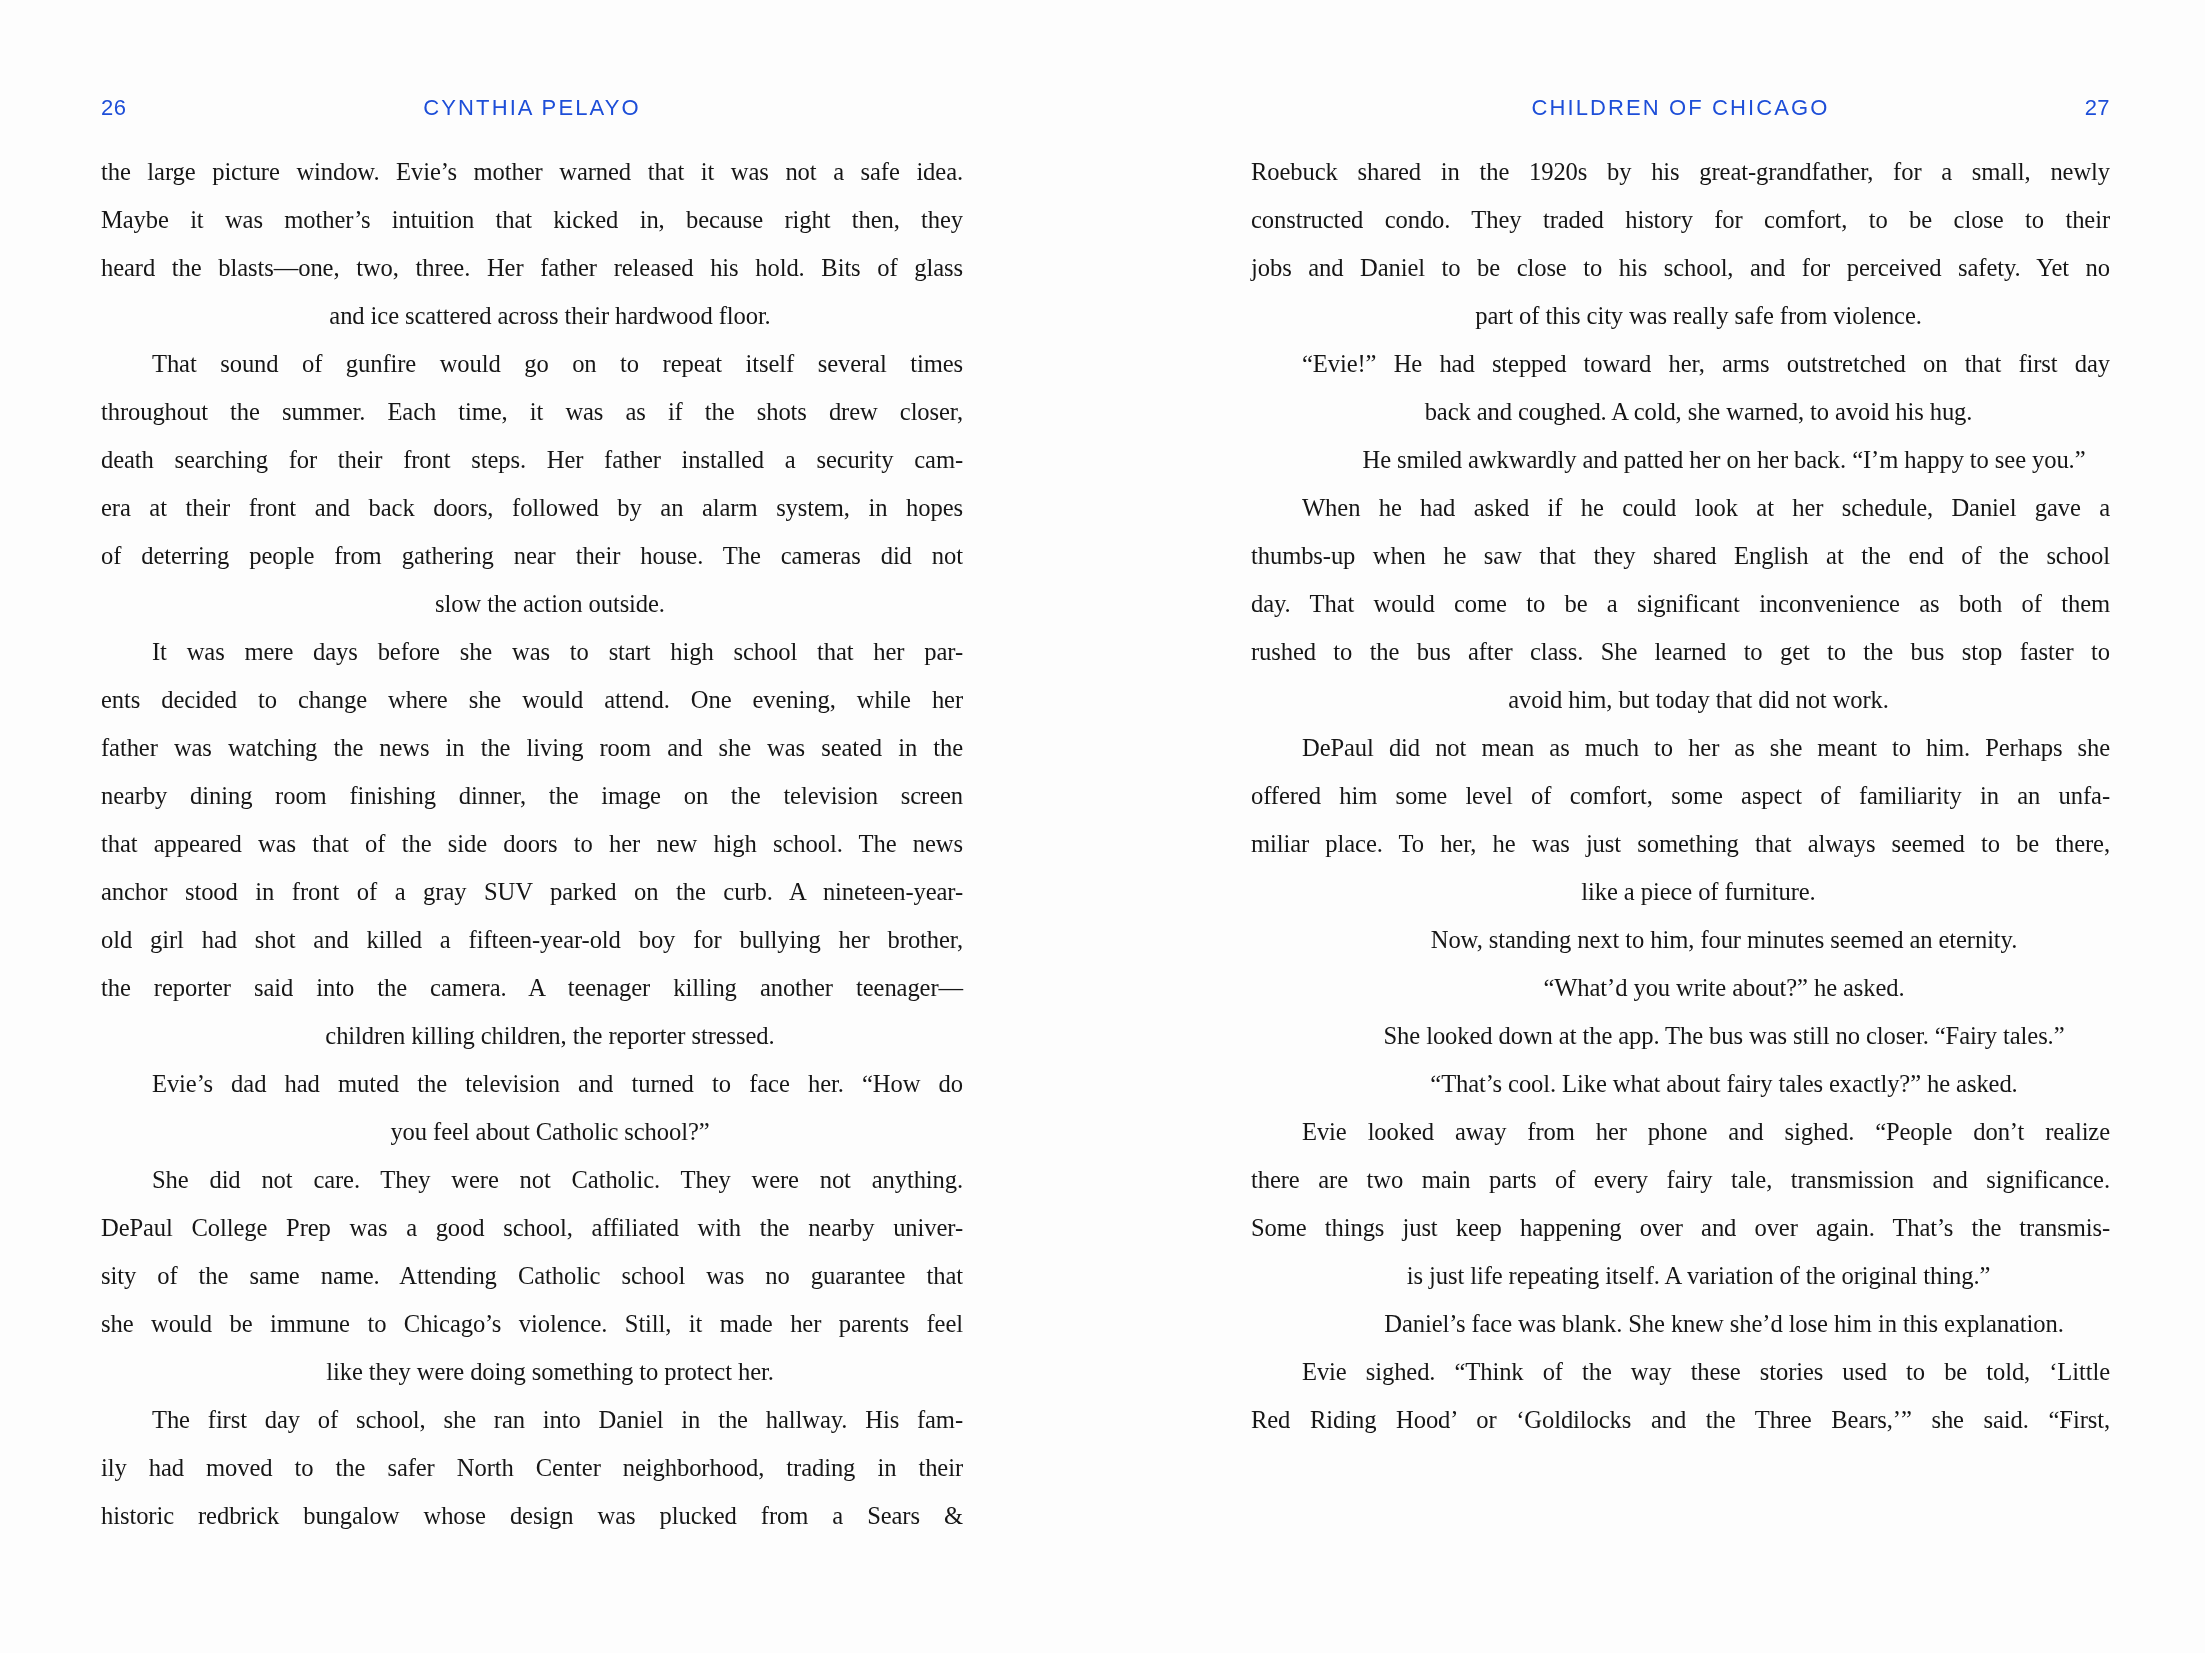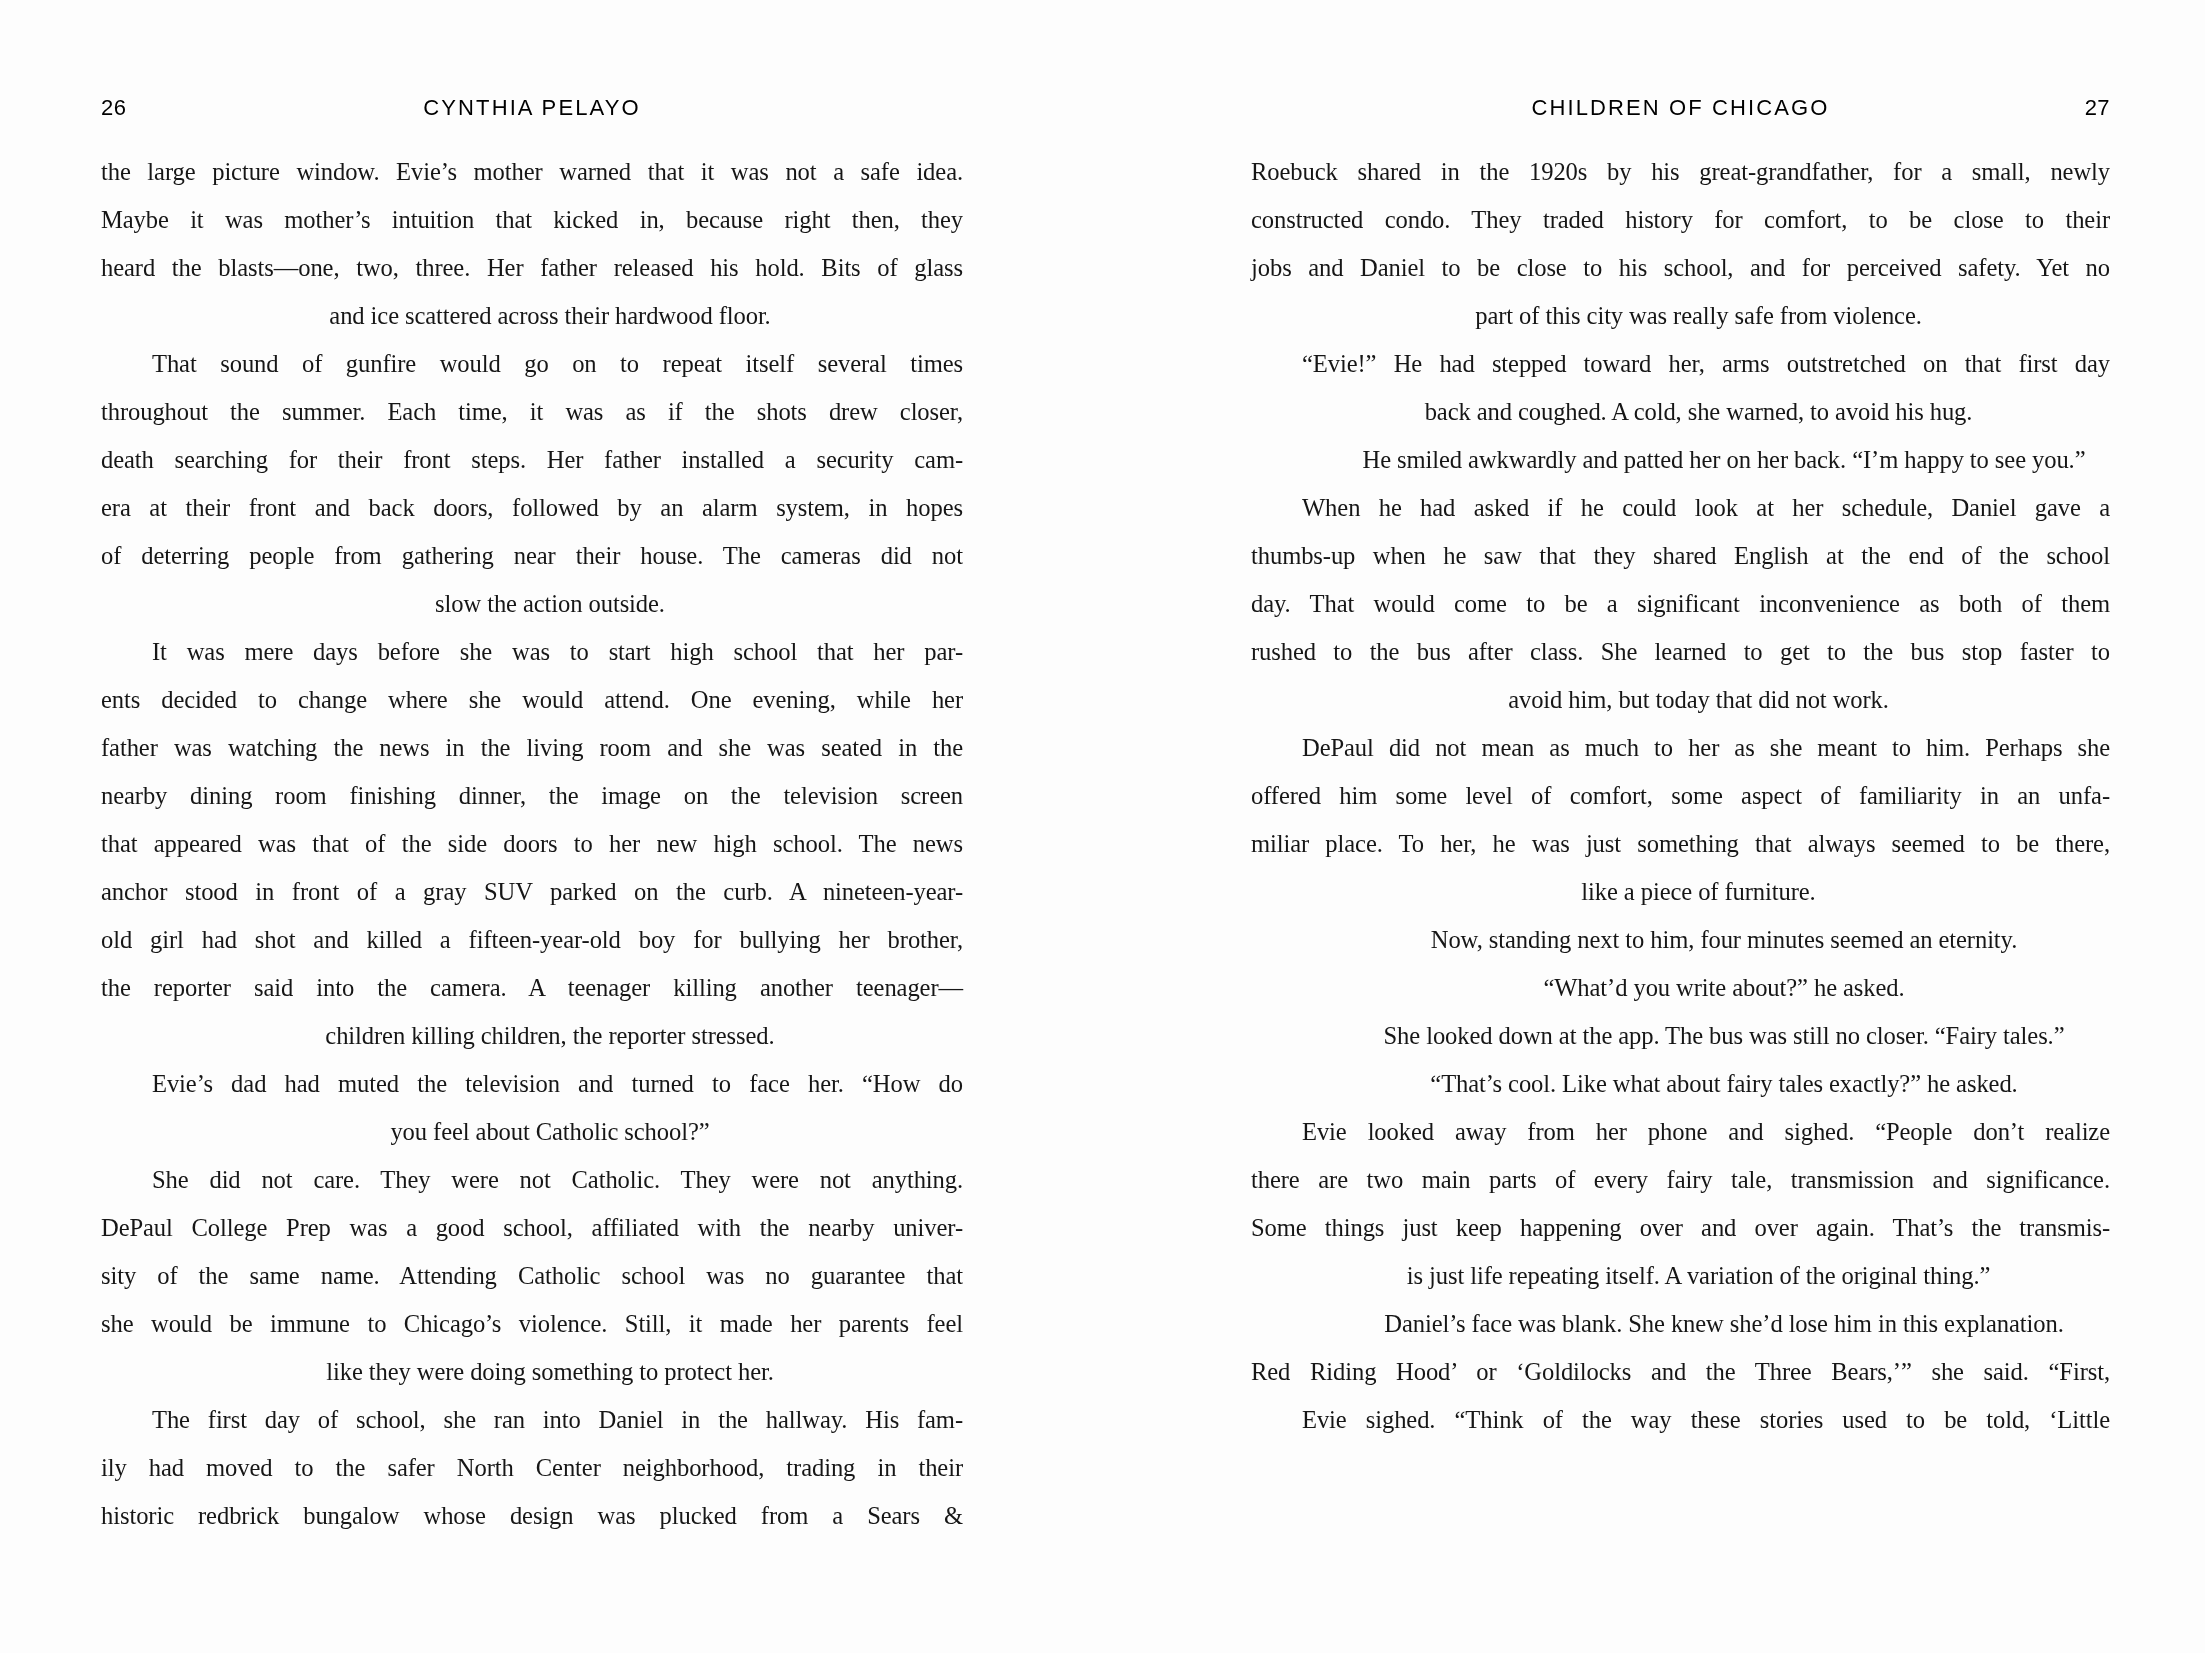--- a/index.html
+++ b/index.html
@@ -22,21 +22,21 @@
   }
   #page-left  { left: 0;      width: 1103px; }
   #page-right { left: 1103px; width: 1103px; }
 
   .page-header {
     position: absolute;
     top: 95px;
     height: 29px;
     font-family: "Liberation Sans", sans-serif;
     font-size: 22px;
-    color: #000000;
+    color: #1d4ed8;
     text-align: center;
   }
   #page-left  .page-header { left: 101px;  width: 862px; }
   #page-right .page-header { left: 148px;  width: 859px; }
 
   .running-head {
     display: inline-block;
     letter-spacing: 2.1px;
     white-space: nowrap;
   }
@@ -133,19 +133,19 @@
         <div class="line left">like a piece of furniture.</div>
         <div class="line left indent">Now, standing next to him, four minutes seemed an eternity.</div>
         <div class="line left indent">“What’d you write about?” he asked.</div>
         <div class="line left indent">She looked down at the app. The bus was still no closer. “Fairy tales.”</div>
         <div class="line left indent">“That’s cool. Like what about fairy tales exactly?” he asked.</div>
         <div class="line just indent">Evie looked away from her phone and sighed. “People don’t realize</div>
         <div class="line just">there are two main parts of every fairy tale, transmission and significance.</div>
         <div class="line just">Some things just keep happening over and over again. That’s the transmis-</div>
         <div class="line left">is just life repeating itself. A variation of the original thing.”</div>
         <div class="line left indent">Daniel’s face was blank. She knew she’d lose him in this explanation.</div>
+        <div class="line just indent">Evie sighed. “Think of the way these stories used to be told, ‘Little</div>
         <div class="line just">Red Riding Hood’ or ‘Goldilocks and the Three Bears,’” she said. “First,</div>
-        <div class="line just indent">Evie sighed. “Think of the way these stories used to be told, ‘Little</div>
       </div>
   </div>
 
 </div>
 
 
 </body></html>

